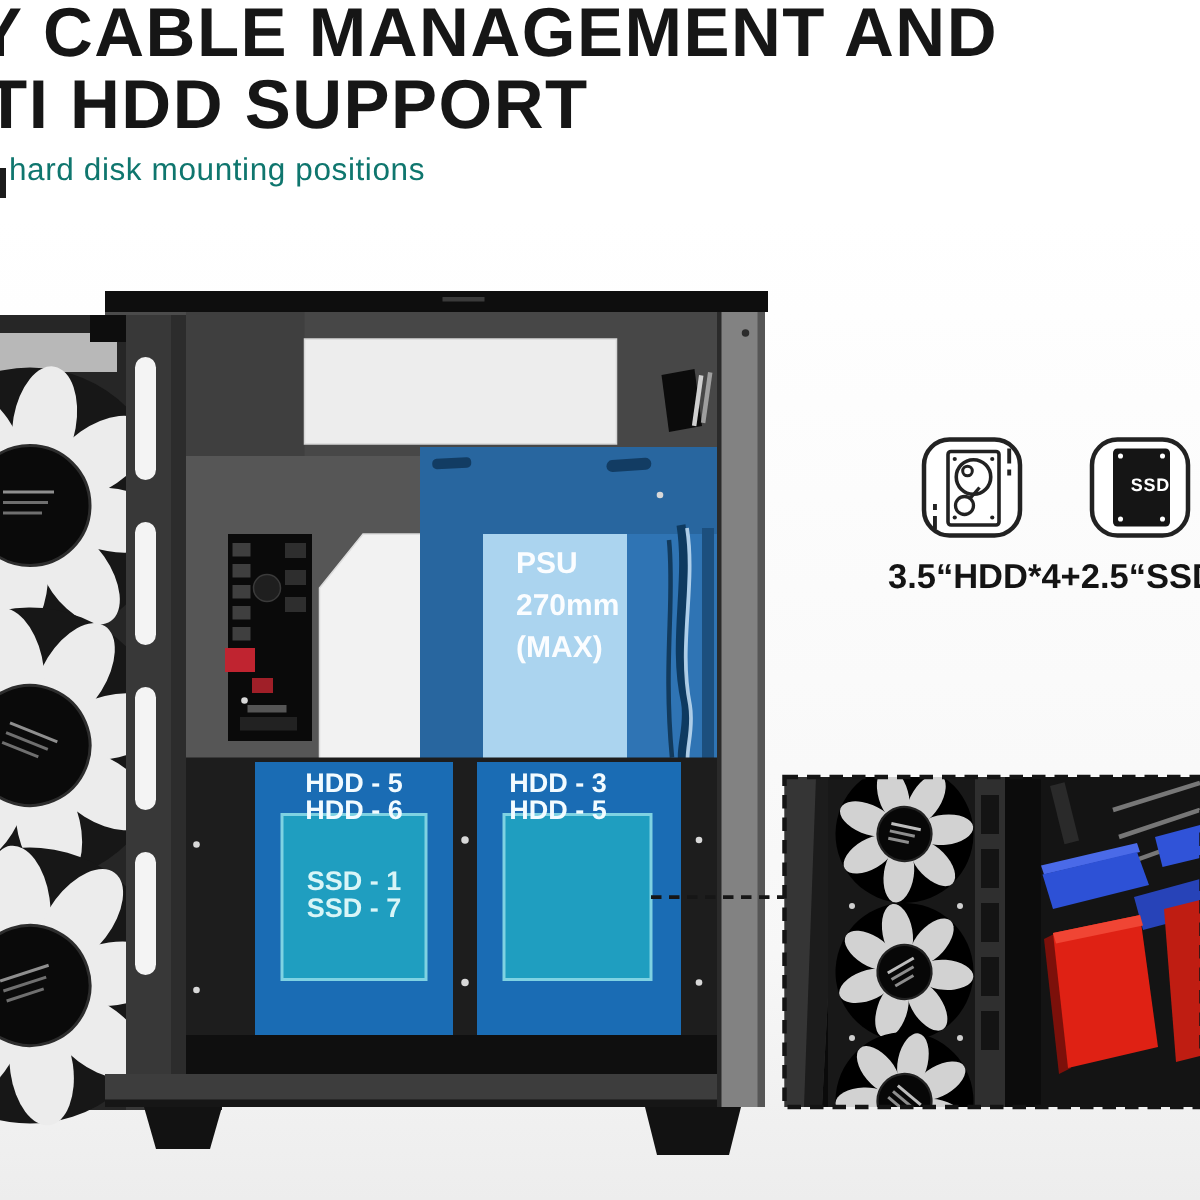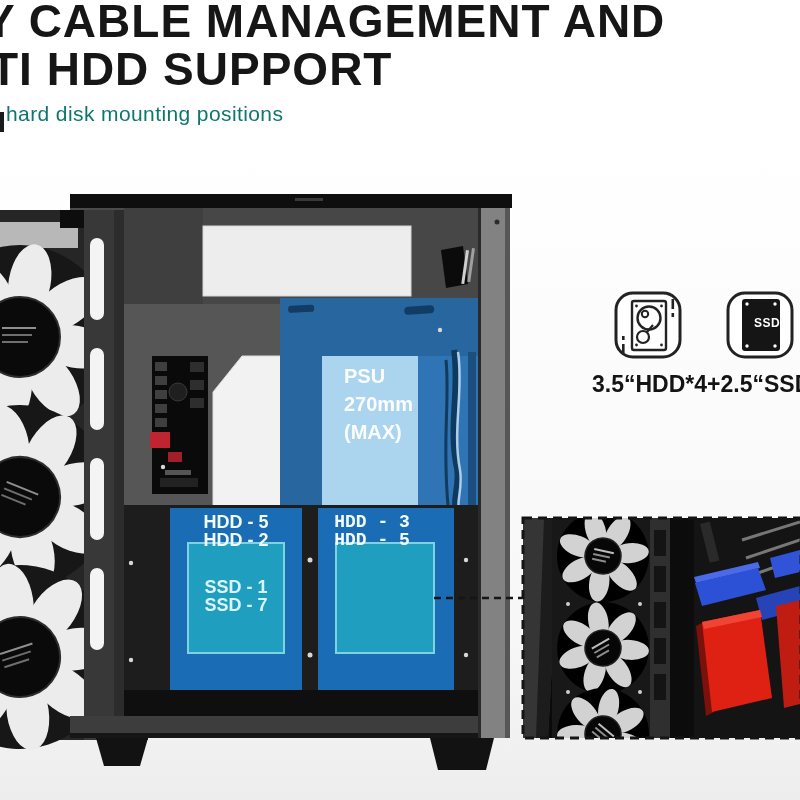--- a/index.html
+++ b/index.html
@@ -29,21 +29,21 @@
   .psu-label{
     position:absolute;left:344px;top:362px;width:80px;
     color:#fbfdff;font-weight:bold;font-size:20px;line-height:28px;
     white-space:nowrap;
   }
   .bay{
     position:absolute;top:508px;height:182px;text-align:center;
     color:#f2fbff;font-weight:bold;font-size:18px;line-height:18px;
   }
   .bay-a{left:170px;width:132px;}
-  .bay-b{left:318px;width:108px;font-family:Liberation Mono, monospace;}
+  .bay-b{left:318px;width:108px;}
   .bay .hdd-block{margin-top:5px;}
   .bay .ssd-block{margin-top:29px;color:#d9f5f7;}
   .ssd-chip-label{
     position:absolute;left:742px;top:316px;width:50px;text-align:center;
     color:#ffffff;font-weight:bold;font-size:12px;letter-spacing:.5px;
   }
   .capacity-caption{
     position:absolute;left:592px;top:371px;
     font-size:23px;font-weight:bold;color:#141414;white-space:nowrap;
   }
@@ -296,21 +296,21 @@
 
 <div class="psu-label">
   <div>PSU</div>
   <div>270mm</div>
   <div>(MAX)</div>
 </div>
 
 <div class="bay bay-a">
   <div class="hdd-block">
     <div>HDD - 5</div>
-    <div>HDD - 2</div>
+    <div>HDD - 6</div>
   </div>
   <div class="ssd-block">
     <div>SSD - 1</div>
     <div>SSD - 7</div>
   </div>
 </div>
 
 <div class="bay bay-b">
   <div class="hdd-block">
     <div>HDD - 3</div>

